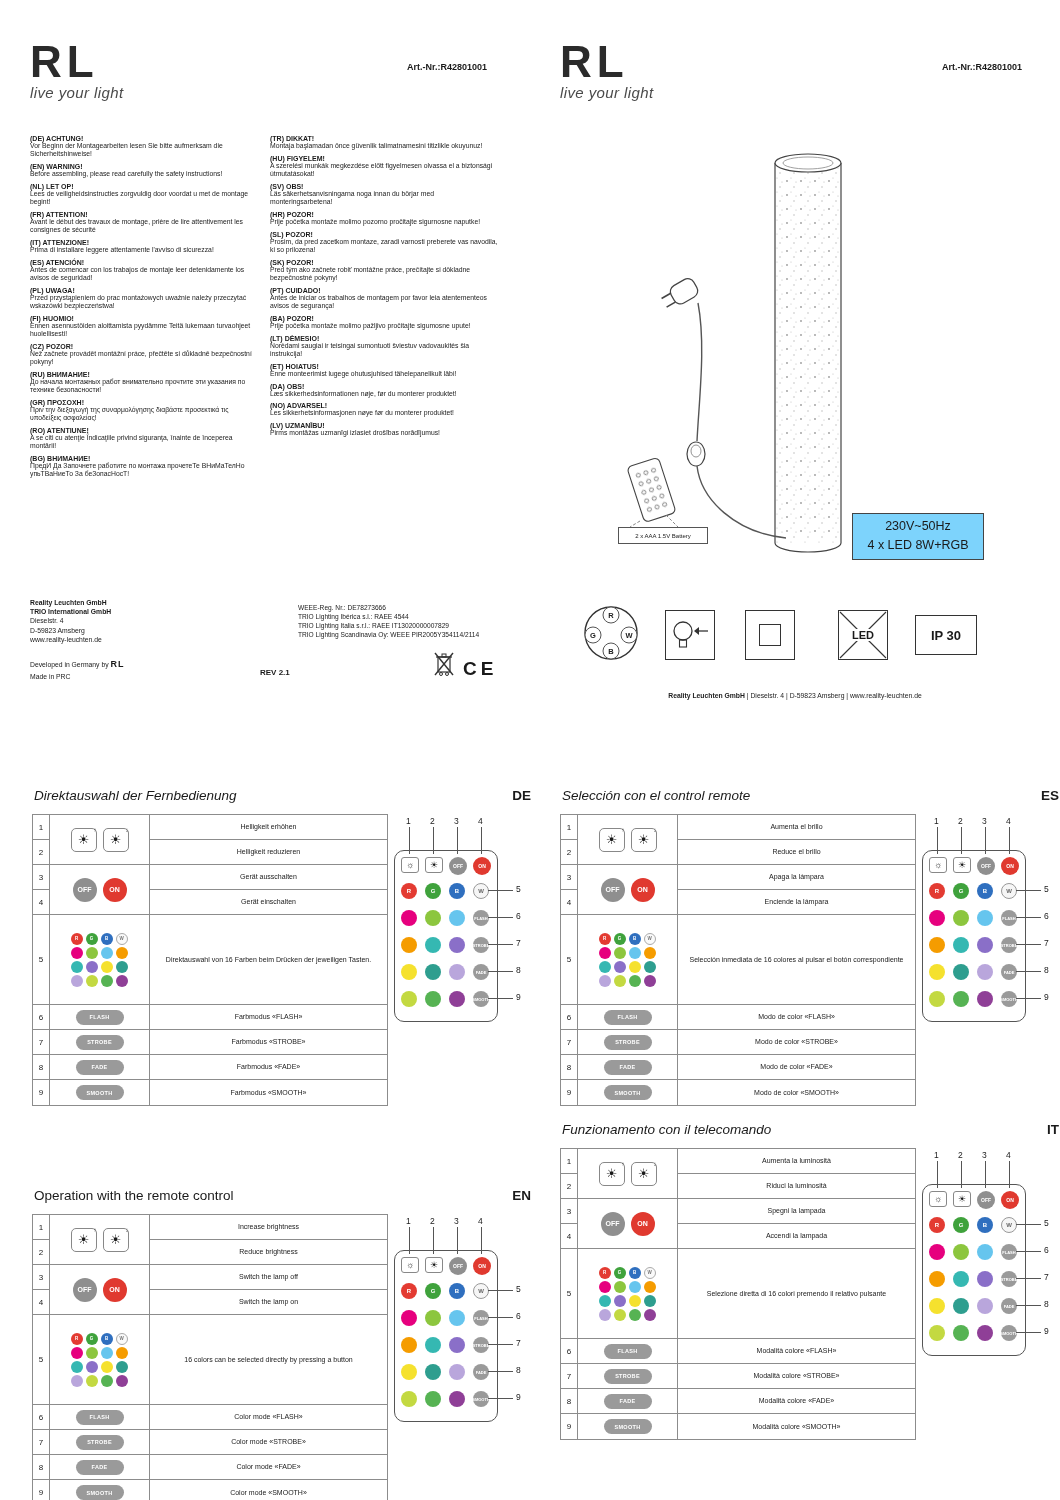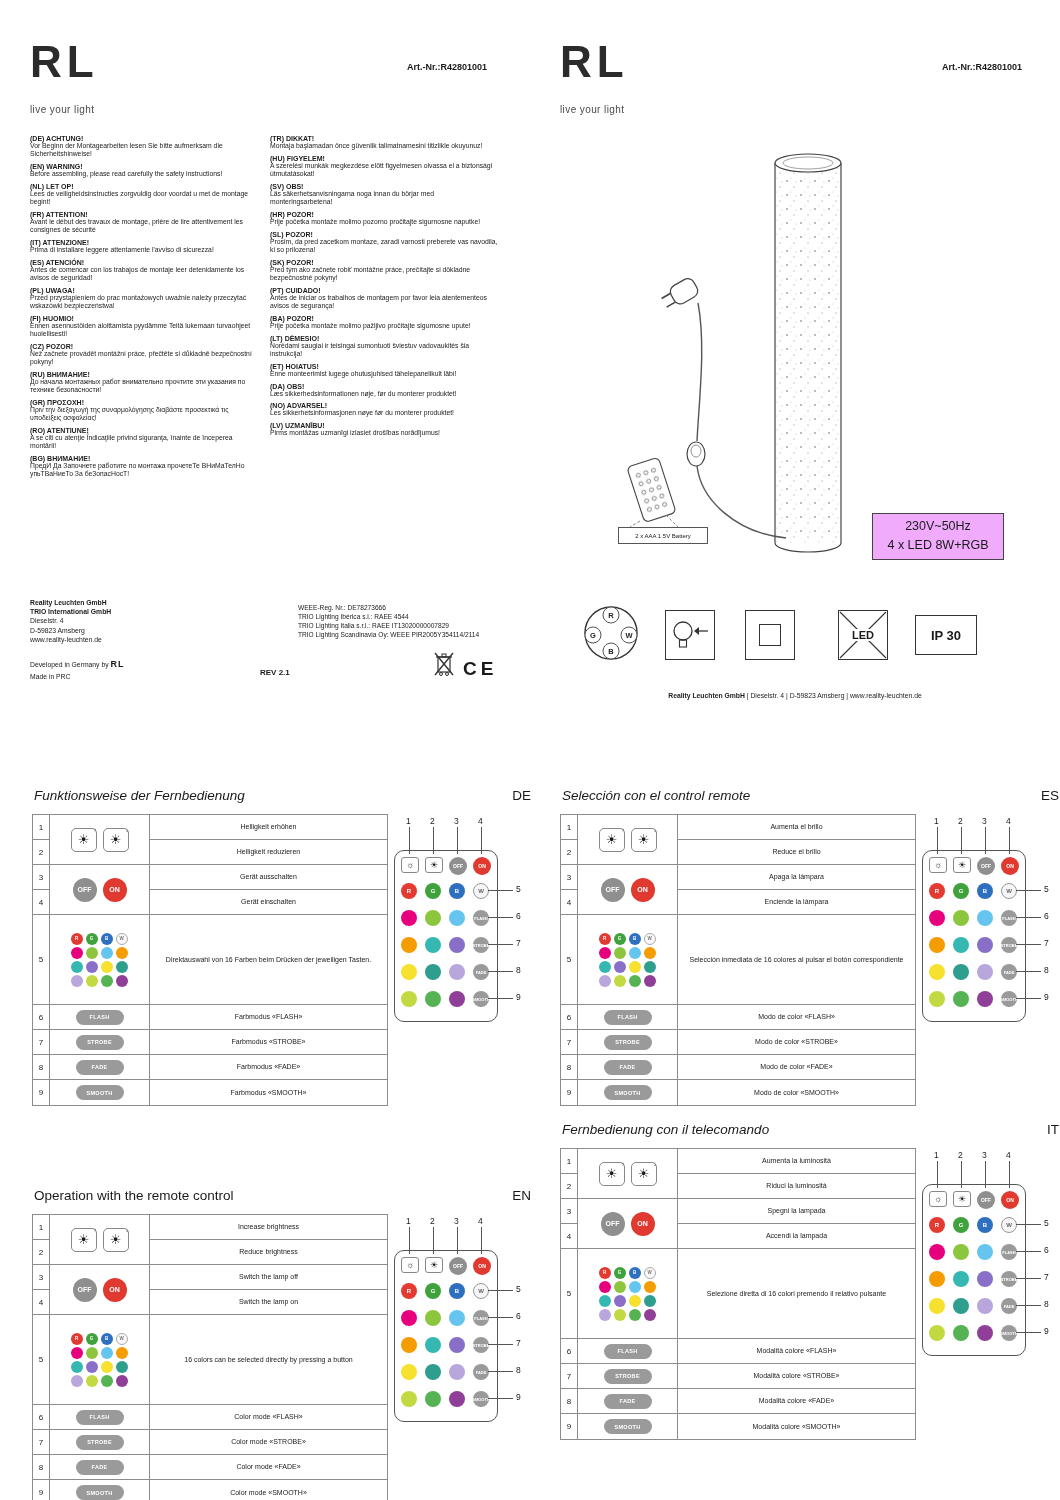--- a/index.html
+++ b/index.html
@@ -4,21 +4,21 @@
 <style>
   html,body { margin:0; padding:0; background:#fff; }
   .sheet { position:relative; width:1060px; height:1500px; background:#fff;
            font-family:"Liberation Sans", sans-serif; color:#1a1a1a; overflow:hidden; }
 
   .page { position:absolute; }
   .page-left  { left:30px;  top:40px; width:465px; height:710px; }
   .page-right { left:560px; top:40px; width:470px; height:710px; }
 
   .logo { font-size:44px; font-weight:bold; letter-spacing:5px; color:#2b2b2b; line-height:1; }
-  .tagline { font-size:10px; color:#4a4a4a; margin-top:20px; letter-spacing:0.4px; }
+  .tagline { font-size:15px; color:#4a4a4a; margin-top:0; letter-spacing:0.4px;font-style:italic; }
   .artnr { position:absolute; right:8px; top:22px; font-size:9px; font-weight:bold; }
 
   .warn-col { position:absolute; top:95px; width:228px; }
   .warning { margin-bottom:4.5px; }
   .wtitle { font-size:7px; font-weight:bold; }
   .wtext  { font-size:6.8px; line-height:1.22; color:#222; }
 
   .company { position:absolute; top:558px; left:0; font-size:6.8px; line-height:1.35; }
   .weee    { position:absolute; top:564px; left:268px; font-size:6.6px; line-height:1.35; }
   .b { font-weight:bold; }
@@ -26,38 +26,38 @@
   .minilogo { font-weight:bold; font-size:9px; letter-spacing:1px; }
   .rev { position:absolute; top:628px; left:230px; font-size:8px; font-weight:bold; }
   .weee-icon { position:absolute; left:403px; top:610px; }
   .ce { position:absolute; left:433px; top:618px; font-size:19px; font-weight:bold; letter-spacing:4px; }
 
   .illustration { position:absolute; left:0; top:95px; width:470px; height:465px; }
   .battery-label { position:absolute; left:58px; top:392px; width:88px; height:15px;
                    border:1px solid #555; font-size:6px; display:flex; align-items:center;
                    justify-content:center; background:#fff; }
   .spec-box { position:absolute; left:292px; top:378px; width:130px; border:1.2px solid #444;
-              text-align:center; font-size:12.5px; line-height:1.55; padding:3px 0; background:#f0abfc;margin-left:20px; }
+              text-align:center; font-size:12.5px; line-height:1.55; padding:3px 0; background:#7dd3fc; }
   .icon-box { position:absolute; border:1.3px solid #333; background:#fff;
               display:flex; align-items:center; justify-content:center; }
   .rgbw-icon { position:absolute; left:22px; top:564px; }
   .bulb-box  { left:105px; top:570px; width:48px; height:48px; }
   .sq-box    { left:185px; top:570px; width:48px; height:48px; }
   .sq-inner  { width:20px; height:20px; border:1.3px solid #333; }
   .led-box   { left:278px; top:570px; width:48px; height:48px; position:absolute; }
   .ledtxt { position:relative; background:#fff; padding:0 2px; font-size:11px; font-weight:bold; }
   .xlines { position:absolute; left:0; top:0; }
   .ip-box    { left:355px; top:575px; width:60px; height:38px; font-size:13px; font-weight:bold; }
   .pfoot { position:absolute; left:0; top:652px; width:470px; text-align:center; font-size:6.8px; color:#222; }
 
   
   .panel { position:absolute; width:505px; height:330px; }
   .panel-head { display:flex; justify-content:space-between; font-size:13.5px; padding:0 4px; }
   .panel-title.it { font-style:italic; }
-  .panel-lang { font-weight:normal; }
+  .panel-lang { font-weight:bold; }
 
   .ptable { position:absolute; left:2px; top:26px; width:354px; display:grid;
             grid-template-columns:17px 100px 1fr; border:1px solid #8c8c8c; background:#fff; }
   .cell { border-right:1px solid #8c8c8c; border-bottom:1px solid #8c8c8c;
           display:flex; align-items:center; justify-content:center; text-align:center; }
   .cell.num  { font-size:8px; }
   .cell.desc { font-size:7px; padding:2px 8px; line-height:1.3; border-right:none; }
   .cell.lastrow { border-bottom:none; }
 
   .sunbtn { position:relative; width:24px; height:22px; border:1px solid #888; border-radius:5px;
@@ -333,21 +333,21 @@
       <span>IP 30</span>
     </div>
 
     <div class="pfoot">
       <span class="b">Reality Leuchten GmbH</span><span> | Dieselstr. 4 | D-59823 Amsberg | www.reality-leuchten.de</span>
     </div>
   </section>
 
   <section class="panel" id="panel-0" style="left: 30px; top: 788px;">
       <div class="panel-head">
-        <div class="panel-title it">Funktionsweise der Fernbedienung</div>
+        <div class="panel-title it">Direktauswahl der Fernbedienung</div>
         <div class="panel-lang">DE</div>
       </div>
       <div class="ptable" style="grid-template-rows: 25px 25px 25px 25px 90px 25px 25px 25px 25px;">
         <div class="cell num" style="grid-area: 1 / 1;">1</div>
         <div class="cell num" style="grid-area: 2 / 1;">2</div>
         <div class="cell num" style="grid-area: 3 / 1;">3</div>
         <div class="cell num" style="grid-area: 4 / 1;">4</div>
         <div class="cell num" style="grid-area: 5 / 1;">5</div>
         <div class="cell num" style="grid-area: 6 / 1;">6</div>
         <div class="cell num" style="grid-area: 7 / 1;">7</div>
@@ -669,21 +669,21 @@
         <div class="callout" style="left: 134px; top: 134px;">7</div>
         <div class="cline-h" style="left: 106px; top: 140px; width: 25px;"></div>
         <div class="callout" style="left: 134px; top: 161px;">8</div>
         <div class="cline-h" style="left: 106px; top: 167px; width: 25px;"></div>
         <div class="callout" style="left: 134px; top: 188px;">9</div>
         <div class="cline-h" style="left: 106px; top: 194px; width: 25px;"></div>
       </div>
     </section>
   <section class="panel" id="panel-3" style="left: 558px; top: 1122px;">
       <div class="panel-head">
-        <div class="panel-title it">Fernbedienung con il telecomando</div>
+        <div class="panel-title it">Funzionamento con il telecomando</div>
         <div class="panel-lang">IT</div>
       </div>
       <div class="ptable" style="grid-template-rows: 25px 25px 25px 25px 90px 25px 25px 25px 25px;">
         <div class="cell num" style="grid-area: 1 / 1;">1</div>
         <div class="cell num" style="grid-area: 2 / 1;">2</div>
         <div class="cell num" style="grid-area: 3 / 1;">3</div>
         <div class="cell num" style="grid-area: 4 / 1;">4</div>
         <div class="cell num" style="grid-area: 5 / 1;">5</div>
         <div class="cell num" style="grid-area: 6 / 1;">6</div>
         <div class="cell num" style="grid-area: 7 / 1;">7</div>

